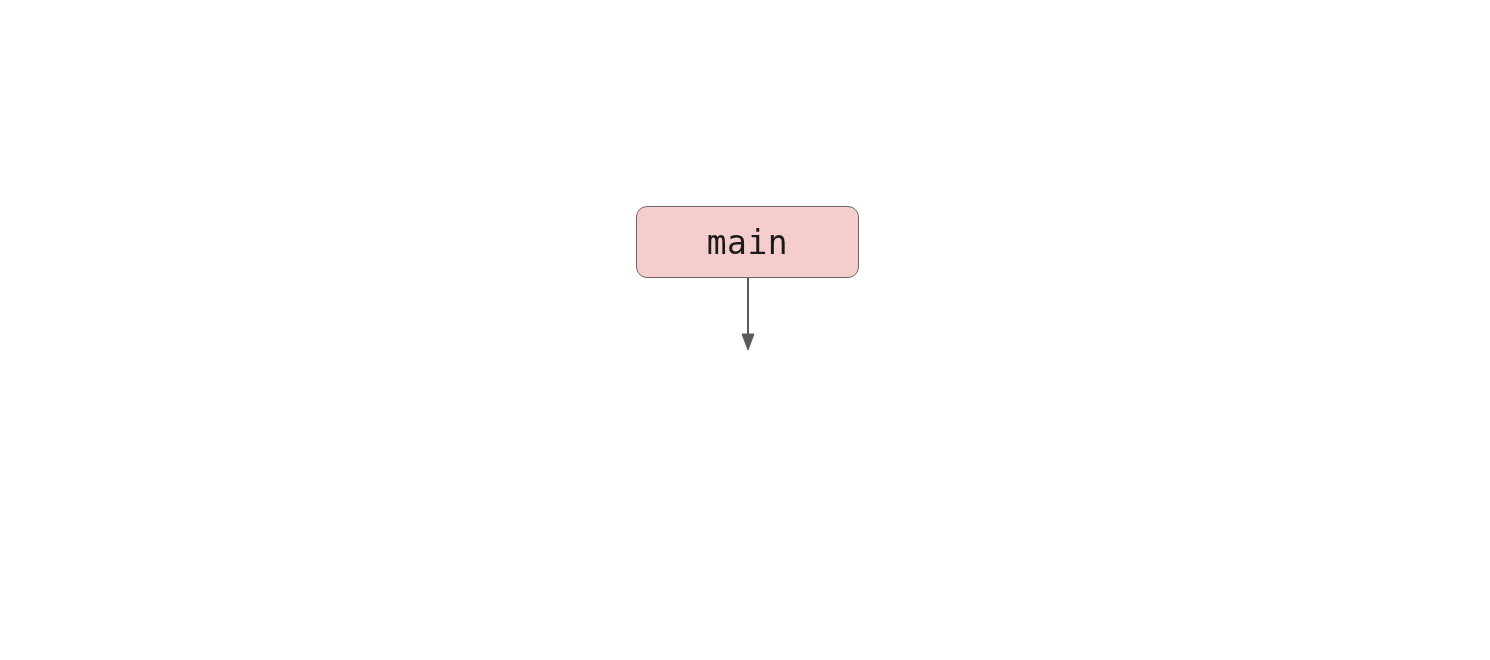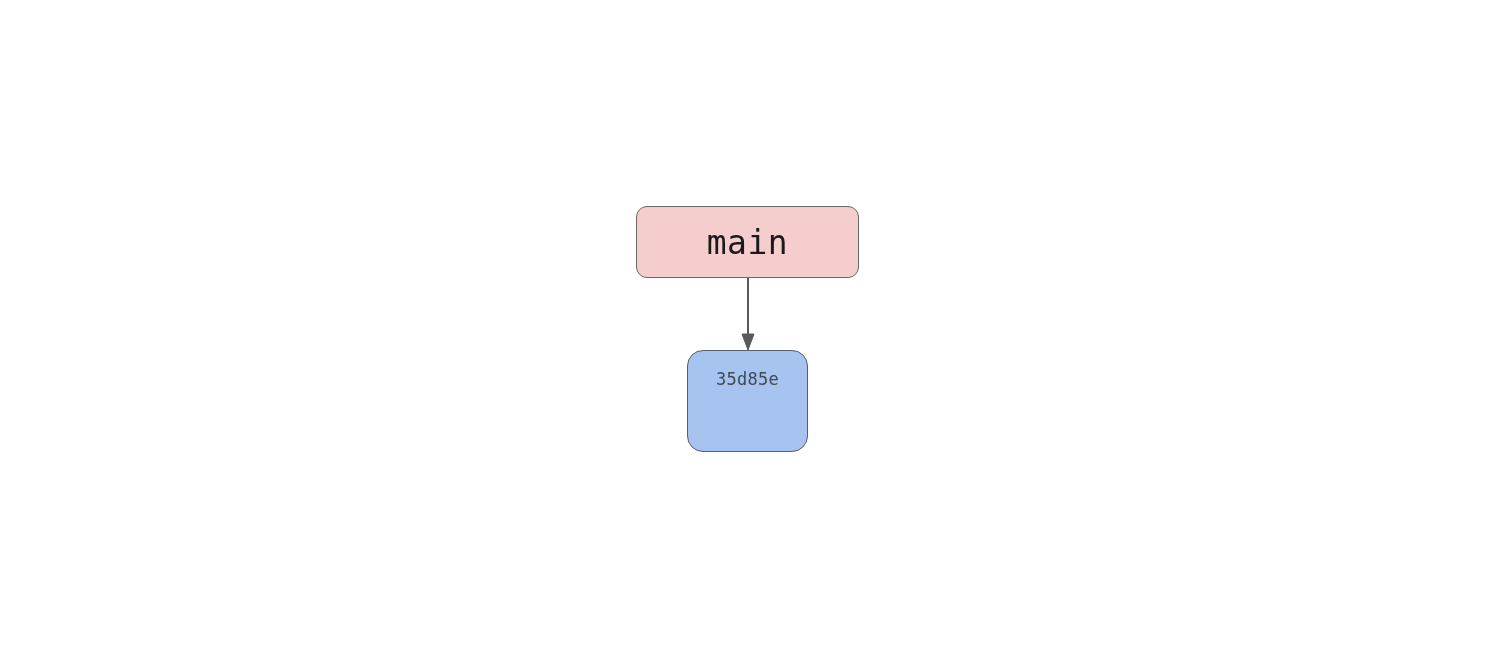--- a/index.html
+++ b/index.html
@@ -90,17 +90,14 @@
     <g>
       <line x1="748" y1="278" x2="748" y2="338" stroke="#5a5a5a" stroke-width="2"></line>
       <polygon points="748,350 742,334 754,334" fill="#5a5a5a" stroke="#5a5a5a" stroke-width="1"></polygon>
     </g>
   </svg>
 
   <div class="node node-root">
     <span class="node-root-label">main</span>
   </div>
 
-  <div class="node node-commit">
-    <span class="node-commit-label">35d85e</span>
-  </div>
 
 </div>
 
 </body></html>

